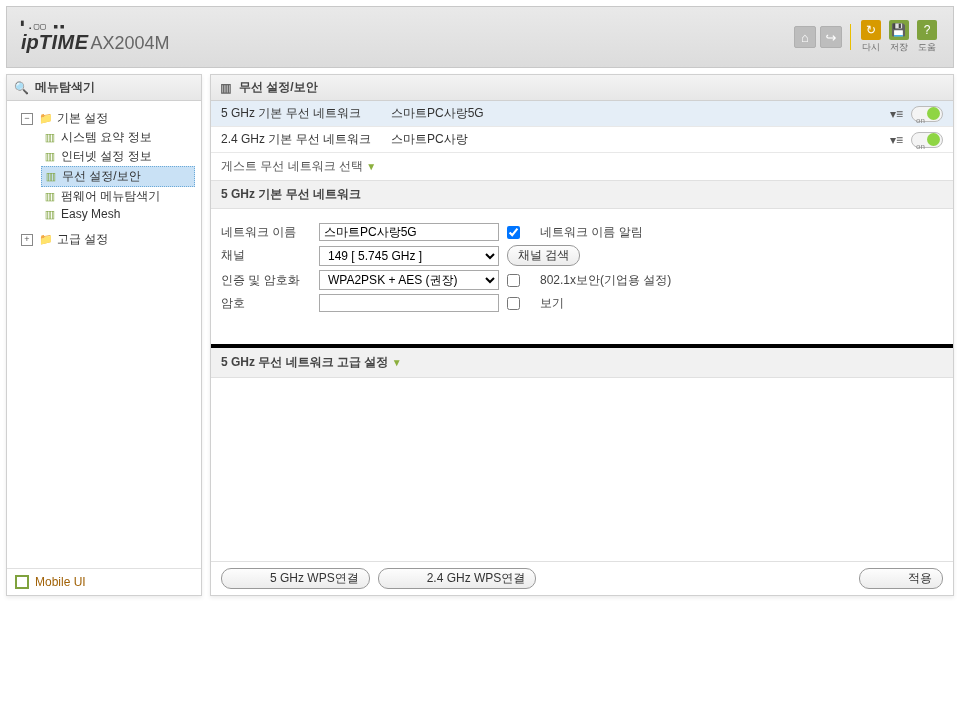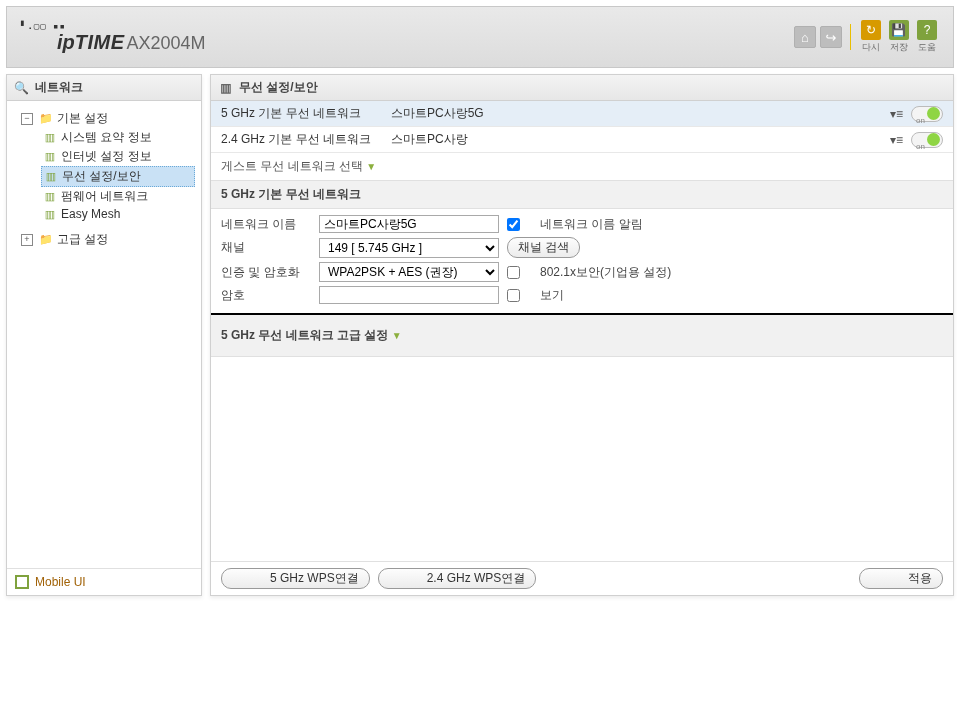--- a/index.html
+++ b/index.html
@@ -29,21 +29,21 @@
     padding: 0 14px;
   }
   .logo-block { display: flex; flex-direction: column; }
   .logo-dots {
     letter-spacing: 1px;
     font-weight: bold;
     color: #333;
     font-size: 9px;
     font-family: monospace;
   }
-  .logo-text { font-size: 20px; margin-left: 36px; }
+  .logo-text { font-size: 20px; }
   .logo-ip  { font-style: italic; font-weight: bold; color:#333; }
   .logo-time{ font-style: italic; font-weight: 900; color:#333; letter-spacing: 0.5px;}
   .logo-model{ font-style: normal; font-weight: normal; color:#666; margin-left:2px; font-size:18px;}
   .header-right {
     margin-left: auto;
     display: flex;
     align-items: center;
     gap: 4px;
   }
   .hdr-btn {
@@ -214,21 +214,21 @@
     cursor: pointer;
   }
   .section-head {
     padding: 5px 10px;
     background: #f1f1f1;
     border-top: 1px solid #e0e0e0;
     border-bottom: 1px solid #e0e0e0;
     font-weight: bold;
     color:#444;
   }
-  .form { padding: 4px 10px; }
+  .form { padding: 12px 10px; }
   .form-row {
     display: flex;
     align-items: center;
     padding: 2px 0;
     gap: 8px;
   }
   .form-row .label { width: 90px; color:#444; }
   input[type=text], input[type=password], select {
     font-family: inherit;
     font-size: 12px;
@@ -245,24 +245,24 @@
     border: 1px solid #999;
     background: linear-gradient(#fdfdfd,#ececec);
     border-radius: 10px;
     cursor: pointer;
     color:#333;
   }
   .chk { display:flex; align-items:center; gap:20px; color:#444; }
   input[type=checkbox]{ margin:0; }
 
   .adv-row {
-    margin-top: 3px;
-    padding: 12px 10px;
+    margin-top: 18px;
+    padding: 6px 10px;
     background: #f1f1f1;
-    border-top: 2px solid #000000;
+    border-top: 4px solid #000000;
     border-bottom: 1px solid #e0e0e0;
     color:#444;
     font-weight: bold;
     cursor: pointer;
   }
   .main-spacer { flex: 1; }
   .main-footer {
     display: flex;
     align-items: center;
     gap: 8px;
@@ -302,21 +302,21 @@
         <span class="hdr-icon-lbl">도움</span>
       </div>
     </div>
   </div>
 
   <div class="body">
 
     <div class="sidebar">
       <div class="panel-title">
         <span class="tiny-icon">🔍</span>
-        <span>네트워크</span>
+        <span>메뉴탐색기</span>
       </div>
       <div class="tree">
         <div class="tree-group">
           <div class="tree-node">
             <span class="tree-toggle">−</span>
             <span class="tree-icon">📁</span>
             <span>기본 설정</span>
           </div>
           <div class="tree-children">
             <div class="tree-node">
@@ -326,21 +326,21 @@
             <div class="tree-node">
               <span class="tree-icon">▥</span>
               <span>인터넷 설정 정보</span>
             </div>
             <div class="tree-node selected">
               <span class="tree-icon">▥</span>
               <span>무선 설정/보안</span>
             </div>
             <div class="tree-node">
               <span class="tree-icon">▥</span>
-              <span>펌웨어 네트워크</span>
+              <span>펌웨어 메뉴탐색기</span>
             </div>
             <div class="tree-node">
               <span class="tree-icon">▥</span>
               <span>Easy Mesh</span>
             </div>
           </div>
         </div>
         <div class="tree-group">
           <div class="tree-node">
             <span class="tree-toggle">+</span>

